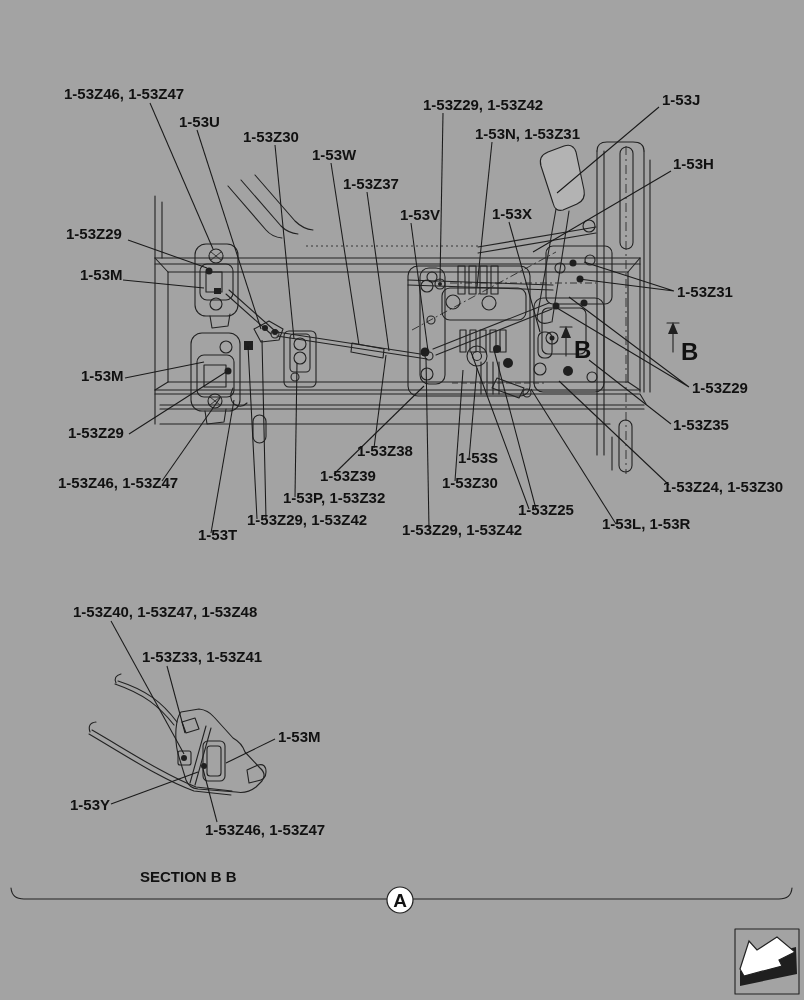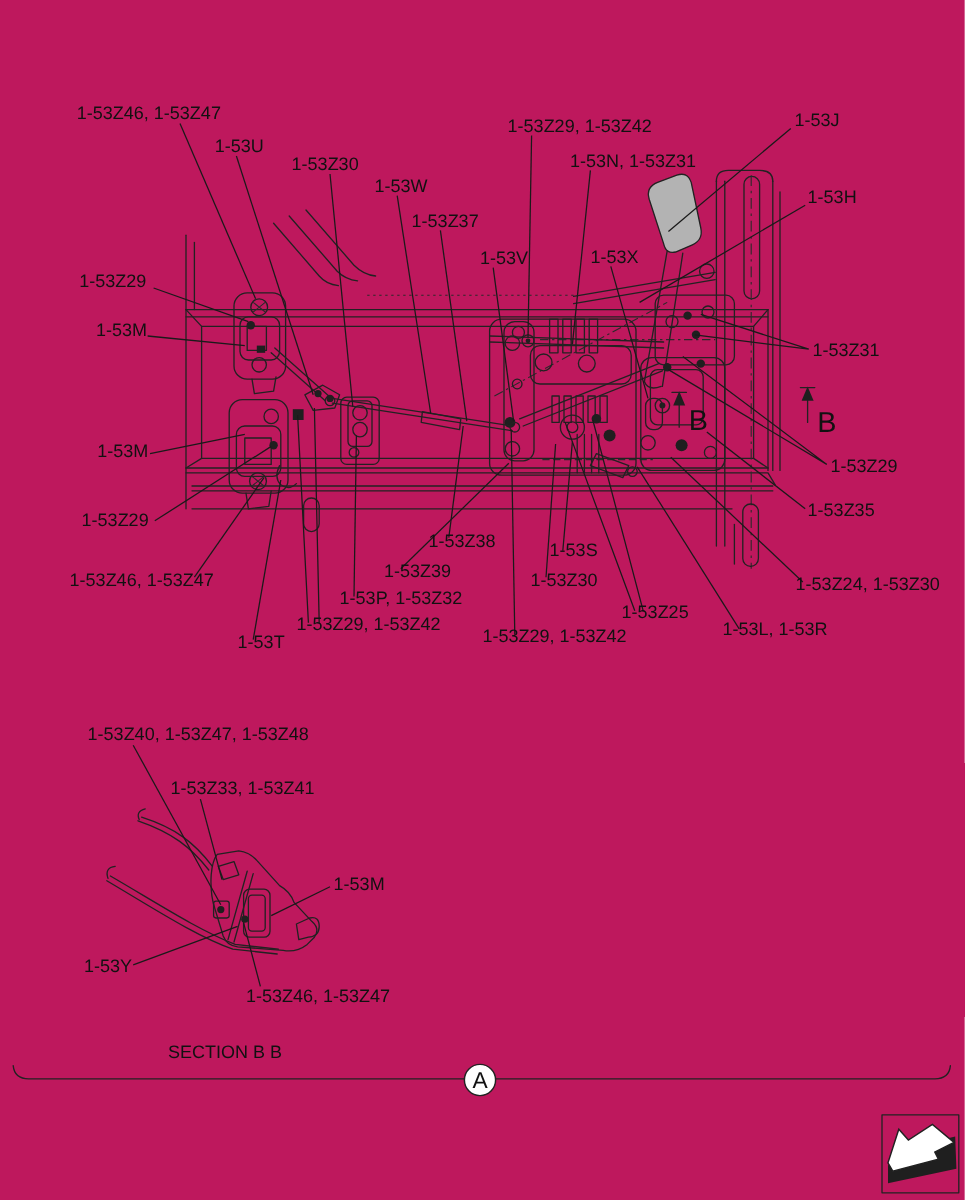--- a/index.html
+++ b/index.html
@@ -1,17 +1,17 @@
 <!DOCTYPE html>
 <html><head>
 <meta charset="utf-8">
 <style>
   html,body{margin:0;padding:0;background:#ffffff;}
-  .page{position:relative;width:804px;height:1000px;background:#be185d;overflow:hidden;
-        font-family:"Liberation Sans", sans-serif;}
+  .page{position:relative;width:804px;height:1000px;background:#a3a3a3;overflow:hidden;
+        font-family:"Liberation Sans", sans-serif;font-weight:bold;}
   svg{display:block;}
   .art{stroke:#222;stroke-width:1.1;fill:none;stroke-linecap:round;stroke-linejoin:round;}
   .thin{stroke:#2a2a2a;stroke-width:0.9;fill:none;}
   .leader{stroke:#1a1a1a;stroke-width:1.05;fill:none;}
   .darkfill{fill:#1f1f1f;stroke:none;}
   .grayfill{fill:#b3b3b3;stroke:#222;stroke-width:1.1;}
   .whitefill{fill:#fff;stroke:#222;stroke-width:1.2;}
   text.callout{font-family:"Liberation Sans",sans-serif;font-size:15px;fill:#111;}
   text.marker-b{font-family:"Liberation Sans",sans-serif;font-size:24px;fill:#111;}
   text.marker-a{font-family:"Liberation Sans",sans-serif;font-size:19px;fill:#111;text-anchor:middle;}

